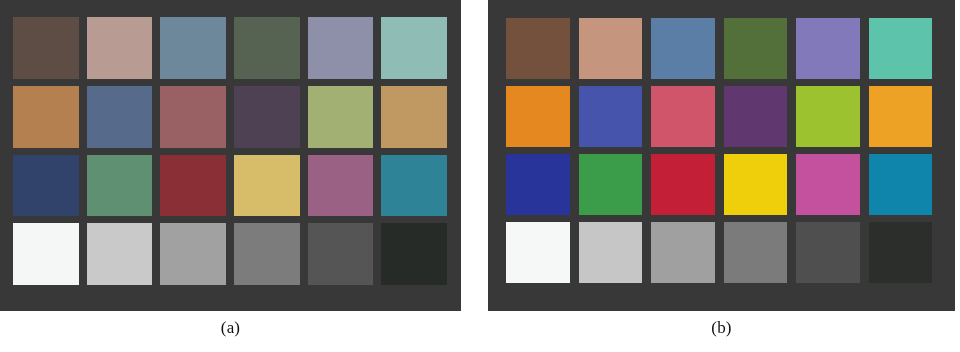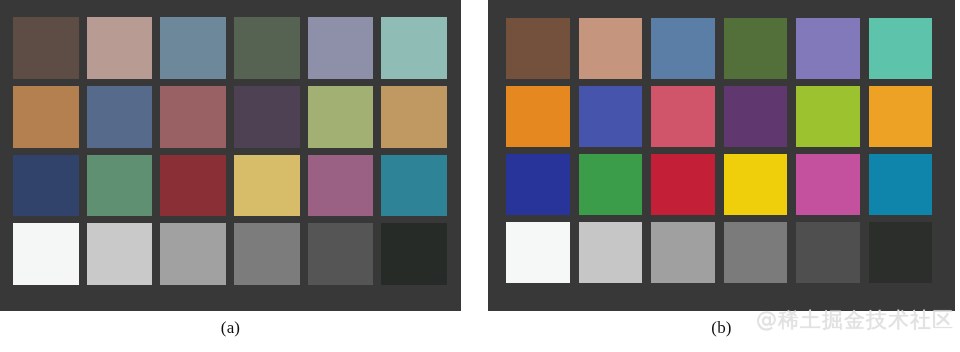--- a/index.html
+++ b/index.html
@@ -237,15 +237,14 @@
         <div class="patch">
           <div class="patch-inner" style="background: rgb(79, 79, 79);"></div>
         </div>
         <div class="patch">
           <div class="patch-inner" style="background: rgb(43, 46, 43);"></div>
         </div>
       </div>
     <div class="caption">(b)</div>
   </div>
 
-  <div id="watermark" style="color: rgb(226, 226, 226);">@稀土掘金技术社区</div>
 
 </div>
 
 </body></html>

